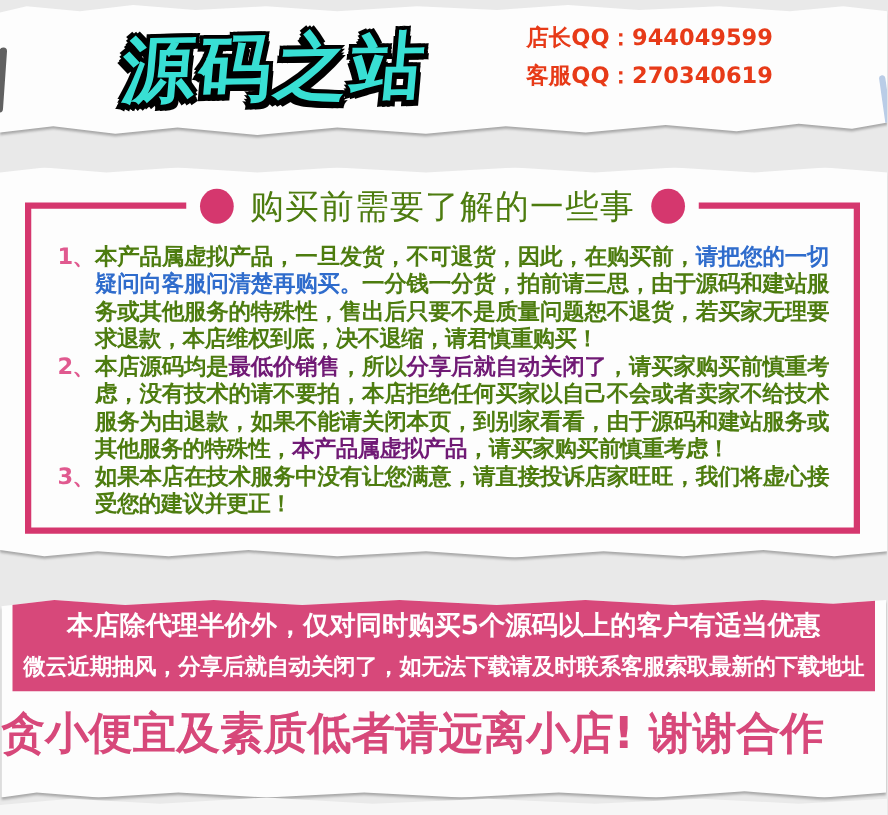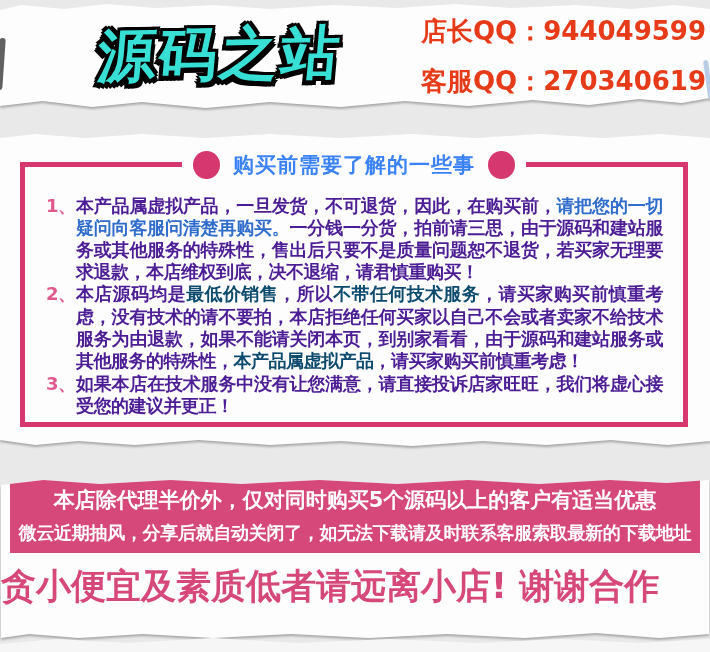--- a/index.html
+++ b/index.html
@@ -23,24 +23,24 @@
     font-size:58px; font-weight:bold; letter-spacing:3px;
     color:#38dfd4; white-space:nowrap;
     transform:skewX(-6deg) rotate(-1deg);
     text-shadow:
       -3px -3px 0 #000, 3px -3px 0 #000, -3px 3px 0 #000, 3px 3px 0 #000,
       0 -3px 0 #000, 0 3px 0 #000, -3px 0 0 #000, 3px 0 0 #000,
       -4px 5px 0 #000, 4px 5px 0 #000, 0 5px 0 #000;
   }
   .qq-block { position:absolute; left:421px; top:14px; }
   .qq-line {
-    font-size:26px; font-weight:bold; color:#e73a18;
+    font-size:18px; font-weight:bold; color:#e73a18;
     white-space:nowrap; line-height:30px;
   }
-  .qq-line + .qq-line { margin-top:20px; }
+  .qq-line + .qq-line { }
   .tear-mark-left {
     position:absolute; left:-2px; top:36px; width:6px; height:52px;
     background:#3a3a3a; border-radius:3px; transform:rotate(4deg); opacity:.8;
   }
   .corner-shade {
     position:absolute; right:-1px; top:58px; width:5px; height:44px;
     background:#9db8dd; border-radius:4px; transform:rotate(-8deg); opacity:.7;
   }
 
   
@@ -52,31 +52,31 @@
   .notice-box {
     position:absolute; left:20px; top:30px; width:668px; height:265px;
     border:5px solid #d5376e;
   }
   .notice-title-row {
     position:absolute; top:-21px; left:50%; transform:translateX(-50%);
     display:flex; align-items:center; gap:13px;
     background:#fdfdfd; padding:0 11px; height:38px; white-space:nowrap;
   }
   .title-dot { width:27px; height:28px; border-radius:50%; background:#d5376e; flex:0 0 auto; }
-  .notice-title { font-size:21px; font-weight:bold; color:#3b82f6; letter-spacing:1px; }
+  .notice-title { font-size:27px; font-weight:normal; color:#4d7c0f; letter-spacing:1px; }
   .notice-list { padding:28px 20px 0 14px; }
   .notice-item {
     position:relative; padding-left:37px;
     font-size:18px; font-weight:bold; line-height:22px; letter-spacing:-0.5px;
     color:#e0598f; text-align:justify;
   }
   .item-marker { position:absolute; left:7px; top:0; color:#e0598f; }
-  .c-pink { color:#4c1d95; }
+  .c-pink { color:#4d7c0f; }
   .c-blue { color:#2f6ccc; }
-  .c-orange { color:#0c4a6e;font-family:Liberation Mono, monospace; }
+  .c-orange { color:#701a75; }
 
   
   .card-footer { left:1px; top:459px; width:708px; height:163px; }
   .card-footer .card-in {
     clip-path:polygon(0 8px,6% 3px,14% 7px,24% 3px,34% 7px,45% 3px,56% 7px,66% 3px,76% 7px,86% 3px,94% 6px,100% 3px,
     100% 157px,93% 161px,84% 156px,74% 161px,63% 157px,52% 161px,41% 157px,30% 161px,20% 157px,11% 161px,4% 157px,0 161px);
   }
   .promo-banner {
     margin:18px 9px 0; height:76px; background:#d7487a;
     display:flex; flex-direction:column; justify-content:center; align-items:center;
@@ -120,21 +120,21 @@
           <span class="notice-title">购买前需要了解的一些事</span>
           <span class="title-dot"></span>
         </div>
         <div class="notice-list">
           <div class="notice-item">
             <span class="item-marker">1、</span>
             <span class="c-pink">本产品属虚拟产品，一旦发货，不可退货，因此，在购买前，</span><span class="c-blue">请把您的一切疑问向客服问清楚再购买。</span><span class="c-pink">一分钱一分货，拍前请三思，由于源码和建站服务或其他服务的特殊性，售出后只要不是质量问题恕不退货，若买家无理要求退款，本店维权到底，决不退缩，请君慎重购买！</span>
           </div>
           <div class="notice-item">
             <span class="item-marker">2、</span>
-            <span class="c-pink">本店源码均是</span><span class="c-orange">最低价销售</span><span class="c-pink">，所以</span><span class="c-orange">不带任何技术服务</span><span class="c-pink">，请买家购买前慎重考虑，没有技术的请不要拍，本店拒绝任何买家以自己不会或者卖家不给技术服务为由退款，如果不能请关闭本页，到别家看看，由于源码和建站服务或其他服务的特殊性，</span><span class="c-orange">本产品属虚拟产品</span><span class="c-pink">，请买家购买前慎重考虑！</span>
+            <span class="c-pink">本店源码均是</span><span class="c-orange">最低价销售</span><span class="c-pink">，所以</span><span class="c-orange">分享后就自动关闭了</span><span class="c-pink">，请买家购买前慎重考虑，没有技术的请不要拍，本店拒绝任何买家以自己不会或者卖家不给技术服务为由退款，如果不能请关闭本页，到别家看看，由于源码和建站服务或其他服务的特殊性，</span><span class="c-orange">本产品属虚拟产品</span><span class="c-pink">，请买家购买前慎重考虑！</span>
           </div>
           <div class="notice-item">
             <span class="item-marker">3、</span>
             <span class="c-pink">如果本店在技术服务中没有让您满意，请直接投诉店家旺旺，我们将虚心接受您的建议并更正！</span>
           </div>
         </div>
       </div>
     </div>
   </div>
 

